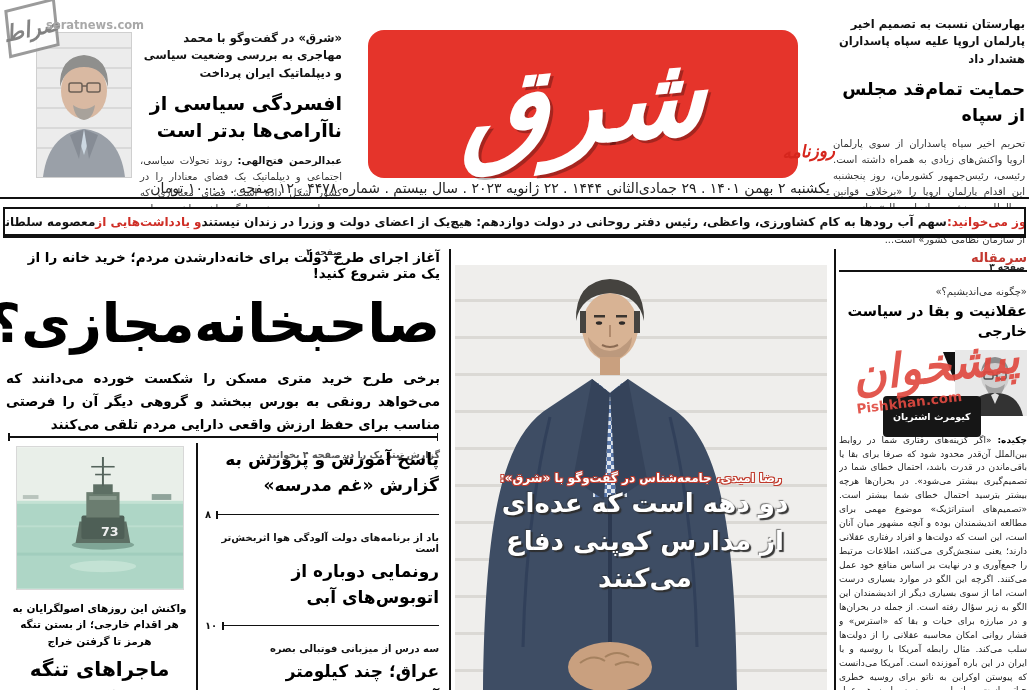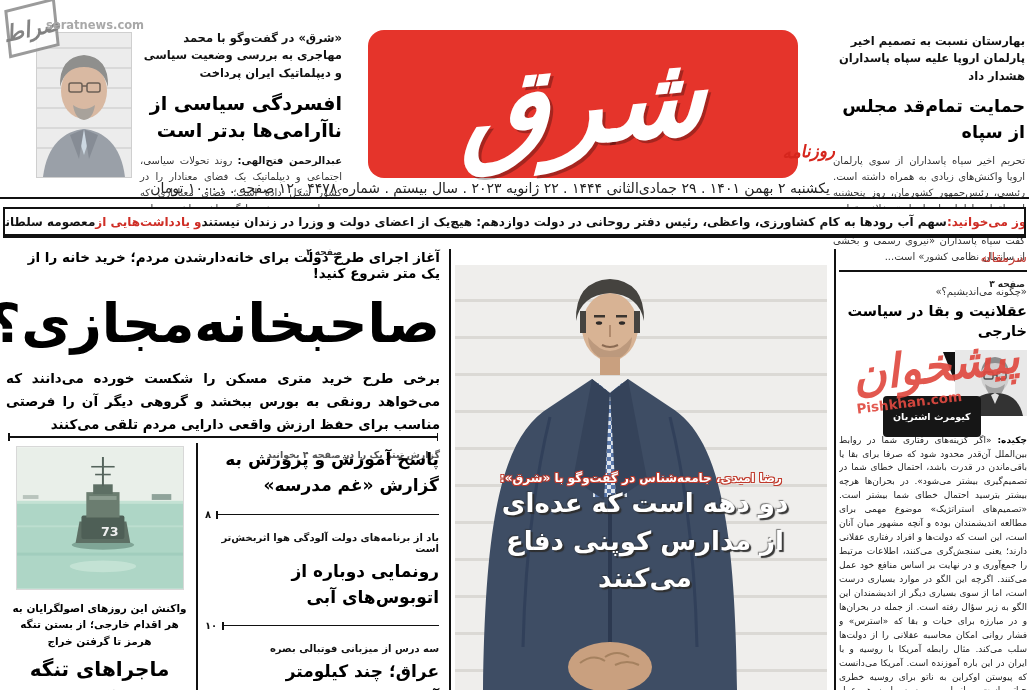--- a/index.html
+++ b/index.html
@@ -30,21 +30,21 @@
 
   #masthead-box { left:368px; top:30px; width:430px; height:148px; background:#e5342b; border-radius:16px;
                   display:flex; align-items:center; justify-content:center; overflow:visible; }
   #masthead-logo { color:#fff; font-size:112px; font-weight:bold; font-style:italic; line-height:1;
                    transform:skewX(-6deg) rotate(-5deg); text-shadow:3px 3px 0 rgba(0,0,0,.28); }
   #masthead-label { left:789px; top:141px; width:46px; color:#d6261d; font-size:17px; font-weight:bold; font-style:italic;
                     transform:rotate(-3deg); }
   #dateline { left:370px; top:180px; width:460px; font-size:14px; font-weight:normal; color:#222; text-align:right; white-space:nowrap; }
   #top-rule { left:0; top:197px; width:1029px; height:2px; background:#111; }
 
-  #tr-text { left:833px; top:33px; width:192px; text-align:right; }
+  #tr-text { left:833px; top:16px; width:192px; text-align:right; }
   #tr-text .headline { font-size:17.5px; font-weight:bold; line-height:1.5; margin-top:8px; color:#000; }
 
   
   #ticker { left:3px; top:207px; width:1023px; height:31px; border:2px solid #111; border-bottom-width:4px;
             display:flex; align-items:center; justify-content:center; font-size:12px; font-weight:600; color:#111;
             white-space:nowrap; overflow:hidden; background:#fff; }
   #ticker .red { color:#cf2e26; }
 
   
   .vrule { width:1.5px; background:#111; }
@@ -83,21 +83,21 @@
                   background:repeating-linear-gradient(180deg,#efeeec 0 34px,#dbd9d5 34px 37px); }
   #center-photo svg { position:absolute; left:0; top:0; }
   #photo-caption { position:absolute; left:0; top:206px; width:100%; text-align:center; z-index:3; }
   #photo-caption .cap-kicker { font-size:12px; font-weight:bold; color:#fff;
         text-shadow:1px 1px 0 #c0392b, -1px -1px 0 #c0392b, 1px -1px 0 #c0392b, -1px 1px 0 #c0392b; }
   #photo-caption .cap-line { font-size:26px; font-weight:bold; color:#fff; line-height:1.45;
         text-shadow:2px 2px 1px rgba(45,45,45,.95), -1px -1px 1px rgba(45,45,45,.6);margin-left:8px; }
 
   
   #editorial { left:839px; top:250px; width:188px; height:440px; overflow:hidden; text-align:right; }
-  #ed-section { color:#c43a32; font-size:13px; font-weight:normal; letter-spacing:4px; padding-bottom:5px;
+  #ed-section { color:#c43a32; font-size:13px; font-weight:bold; letter-spacing:4px; padding-bottom:5px;
                 border-bottom:2px solid #111; }
   #ed-kicker { font-size:10px; color:#333; margin-top:14px; }
   #ed-headline { font-size:14.5px; font-weight:bold; margin-top:4px; line-height:1.4; color:#000; }
   #ed-author { position:relative; height:76px; margin-top:8px; }
   #ed-photo { position:absolute; left:116px; top:0; width:72px; height:66px; }
   #ed-wedge { position:absolute; left:104px; top:2px; width:0; height:0;
               border-top:30px solid #111; border-left:12px solid transparent; }
   #ed-nametag { position:absolute; left:44px; top:46px; background:#161616; color:#fff; font-size:9.5px; font-weight:bold;
                 padding:15px 10px; border-radius:4px; white-space:nowrap; }
   #ed-body { font-size:9px; line-height:1.55; text-align:justify; color:#1a1a1a; margin-top:8px; }

